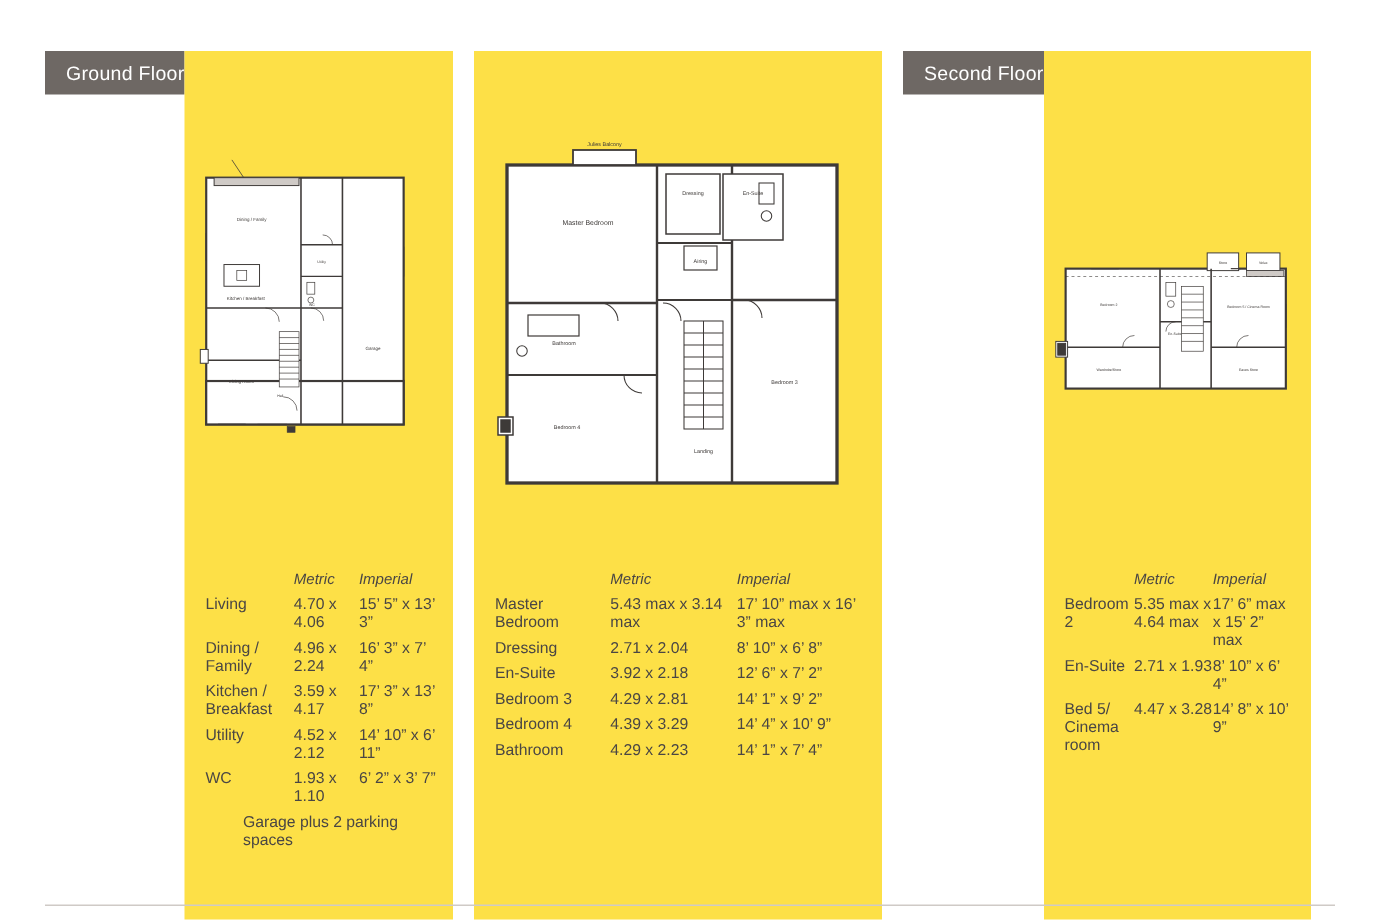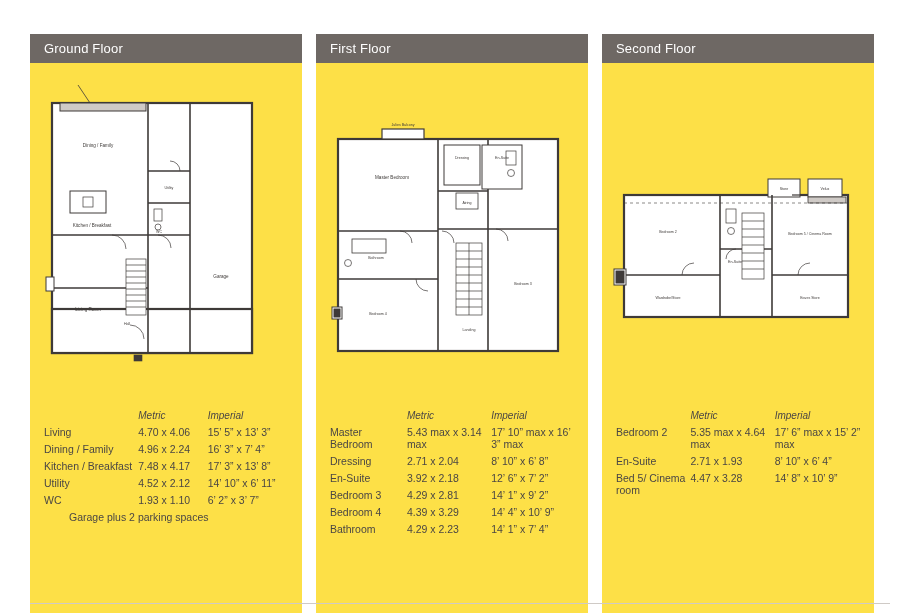--- a/index.html
+++ b/index.html
@@ -20,21 +20,21 @@
     height: 613px;
     box-sizing: border-box;
     padding: 34px 30px 0 30px;
     display: flex;
     gap: 14px;
     position: relative;
   }
   .panel {
     width: 272px;
     display: flex;
-    flex-direction: column;
+    flex-direction: row;
   }
   .panel-header {
     background: #6e6864;
     color: #ffffff;
     font-size: 13px;
     letter-spacing: 0.2px;
     height: 29px;
     line-height: 29px;
     padding-left: 14px;
     box-sizing: border-box;
@@ -206,42 +206,41 @@
             <td>4.70 x 4.06</td>
             <td class="imp">15’ 5” x 13’ 3”</td>
           </tr>
           <tr>
             <td>Dining / Family</td>
             <td>4.96 x 2.24</td>
             <td class="imp">16’ 3” x 7’ 4”</td>
           </tr>
           <tr>
             <td>Kitchen / Breakfast</td>
-            <td>7.48 x 4.17</td>
+            <td>3.59 x 4.17</td>
             <td class="imp">17’ 3” x 13’ 8”</td>
           </tr>
           <tr>
             <td>Utility</td>
             <td>4.52 x 2.12</td>
             <td class="imp">14’ 10” x 6’ 11”</td>
           </tr>
           <tr>
             <td>WC</td>
             <td>1.93 x 1.10</td>
             <td class="imp">6’ 2” x 3’ 7”</td>
           </tr>
         </tbody>
           </table>
         <div class="footnote">Garage plus 2 parking spaces</div>
       </div>
     </div>
   </div>
 
   <div class="panel">
-    <div class="panel-header">First Floor</div>
     <div class="panel-body">
       <div class="plan-area">
         <svg class="plan-svg" viewBox="0 0 272 340" xmlns="http://www.w3.org/2000/svg">
           <g stroke="#3e3a38" fill="none">
             <rect x="22" y="76" width="220" height="212" fill="#ffffff" stroke="#3e3a38" stroke-width="2.2"></rect>
 
             <rect x="66" y="66" width="42" height="10" fill="#ffffff" stroke="#3e3a38" stroke-width="1.2"></rect>
 
             <line x1="22" y1="168" x2="122" y2="168" stroke-width="1.6"></line>
             <line x1="122" y1="76" x2="122" y2="288" stroke-width="1.6"></line>

